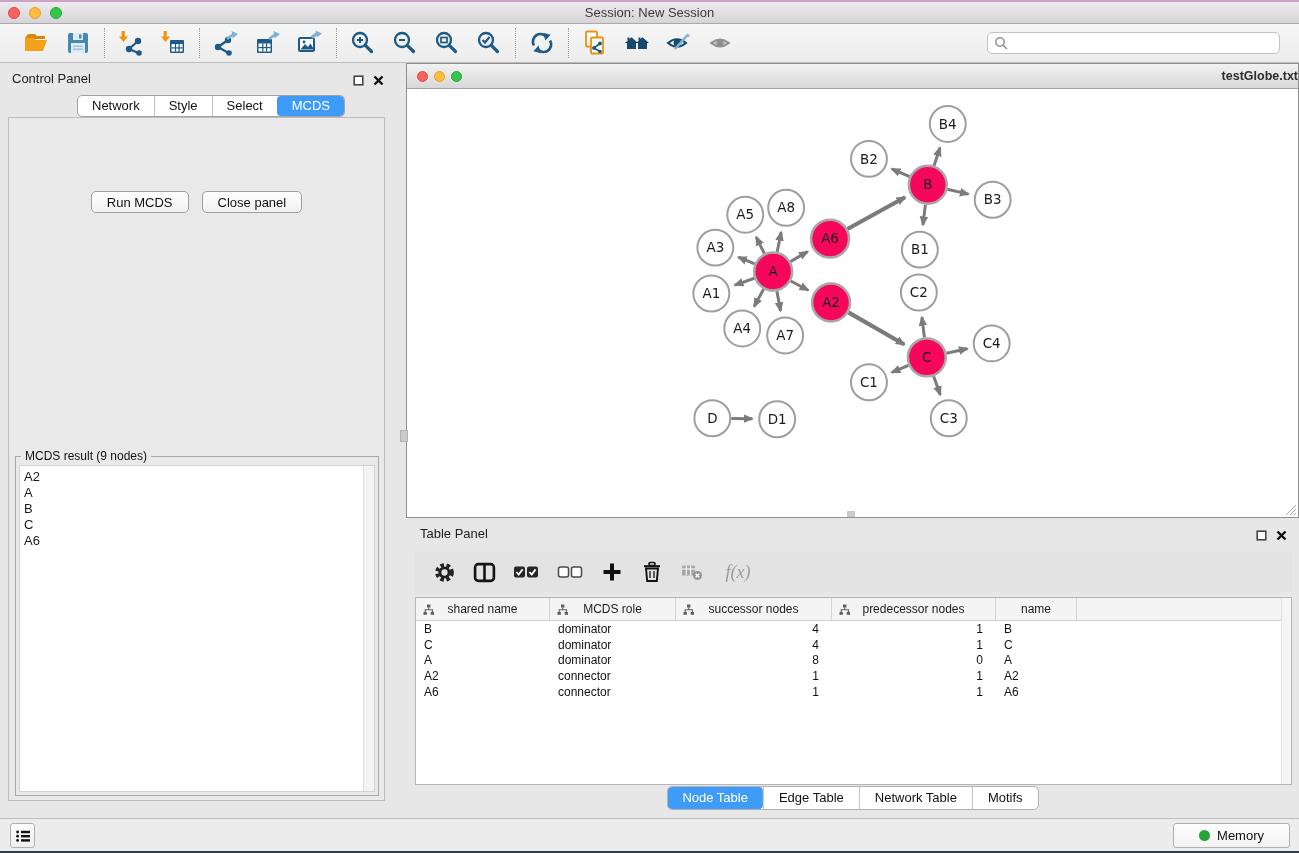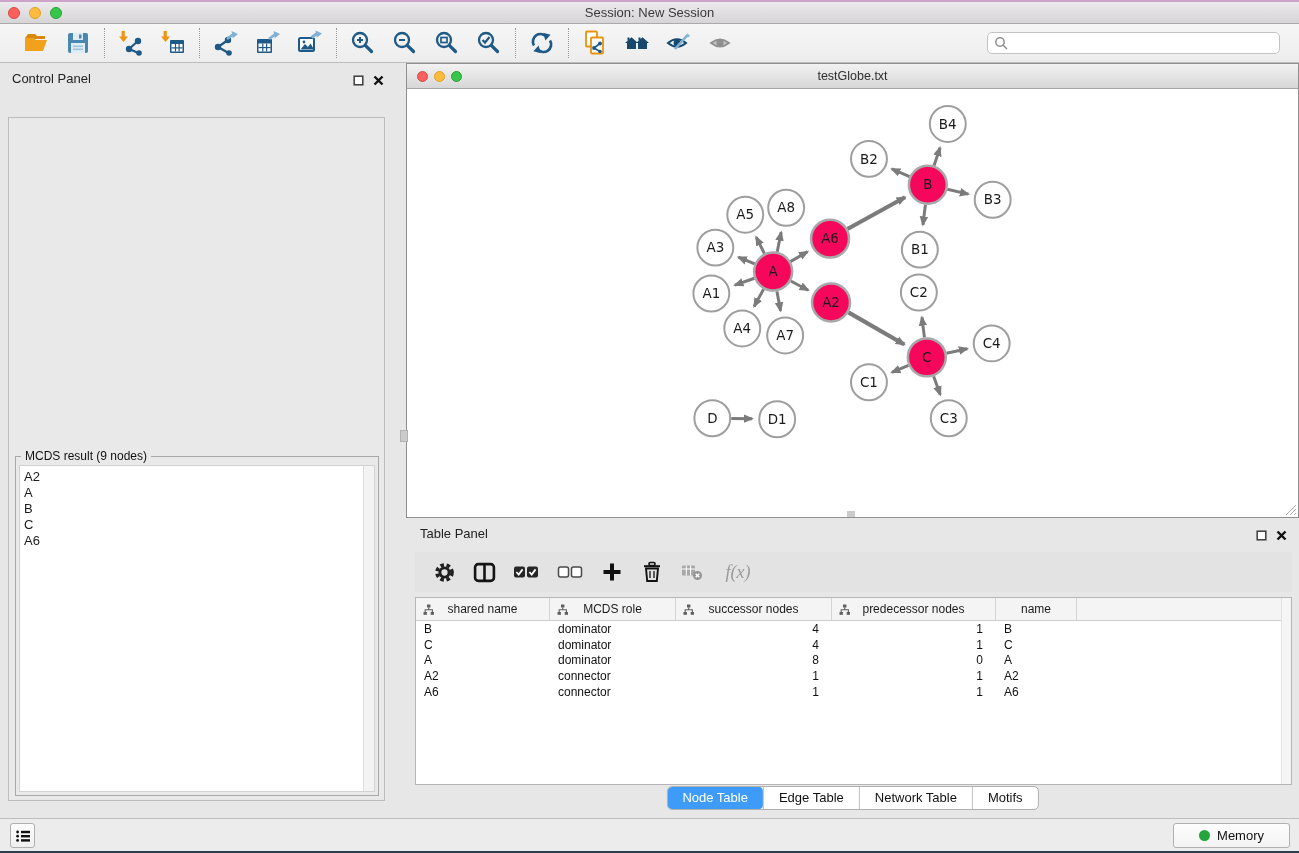--- a/index.html
+++ b/index.html
@@ -56,21 +56,21 @@
   .mcds-item { font-size:13px; line-height:16px; padding-left:4px; }
   .result-list .items { padding-top:3px; }
 
   
   #net-window { position:absolute; left:406px; top:63px; width:893px; height:455px;
                 background:#fff; border:1px solid #8f8f8f; }
   .nw-titlebar { position:absolute; left:0; top:0; right:0; height:25px;
                  background:linear-gradient(#f2f2f2,#d7d7d7); border-bottom:1px solid #a6a6a6; }
   .nw-titlebar .lights { left:10px; top:7px; gap:6px; }
   .nw-titlebar .light { width:11px; height:11px; }
-  .nw-title { text-align:center; line-height:25px; font-size:12.5px; color:#2e2e2e; }
+  .nw-title { text-align:right; line-height:25px; font-size:12.5px; color:#2e2e2e;font-weight:bold; }
   .nw-canvas { position:absolute; left:0; top:26px; right:0; bottom:0; }
   #graph-svg { width:100%; height:100%; display:block; }
   .node-label { font-family:"DejaVu Sans", sans-serif; font-size:13.5px; }
   .resize-grip { position:absolute; right:1px; bottom:1px; }
   #left-thumb { position:absolute; left:400px; top:430px; width:8px; height:12px; background:#cbcbcb; border:1px solid #b2b2b2; }
   #bottom-thumb { position:absolute; left:847px; top:511px; width:8px; height:6px; background:#cbcbcb; }
 
   
   #table-panel { position:absolute; left:406px; top:520px; width:893px; height:298px; }
   #tp-icons { right:12px; top:7px; }
@@ -284,21 +284,31 @@
   <div id="control-panel">
     <div class="panel-title">Control Panel</div>
     <div class="panel-icons" id="cp-icons">
       <span><svg width="11" height="11" viewBox="0 0 11 11">
             <rect x="1.2" y="1.2" width="8.6" height="8.6" fill="#fff" stroke="#3c3c3c" stroke-width="1.5"></rect>
           </svg></span>
       <span><svg width="11" height="11" viewBox="0 0 11 11">
             <path d="M1.5 1.5 L9.5 9.5 M9.5 1.5 L1.5 9.5" stroke="#111" stroke-width="2.4"></path>
           </svg></span>
     </div>
+    <div id="cp-tabs">
+        <div class="seg-tab">Network</div>
+        <div class="seg-tab">Style</div>
+        <div class="seg-tab">Select</div>
+        <div class="seg-tab active">MCDS</div>
+      </div>
     <div id="cp-content">
+      <div class="btn-row">
+        <button class="mac-btn">Run MCDS</button>
+        <button class="mac-btn">Close panel</button>
+      </div>
       <div class="result-group">
         <span class="result-legend">MCDS result (9 nodes)</span>
         <div class="result-list">
           <div class="items" id="mcds-list">
               <div class="mcds-item">A2</div>
               <div class="mcds-item">A</div>
               <div class="mcds-item">B</div>
               <div class="mcds-item">C</div>
               <div class="mcds-item">A6</div>
             </div>

